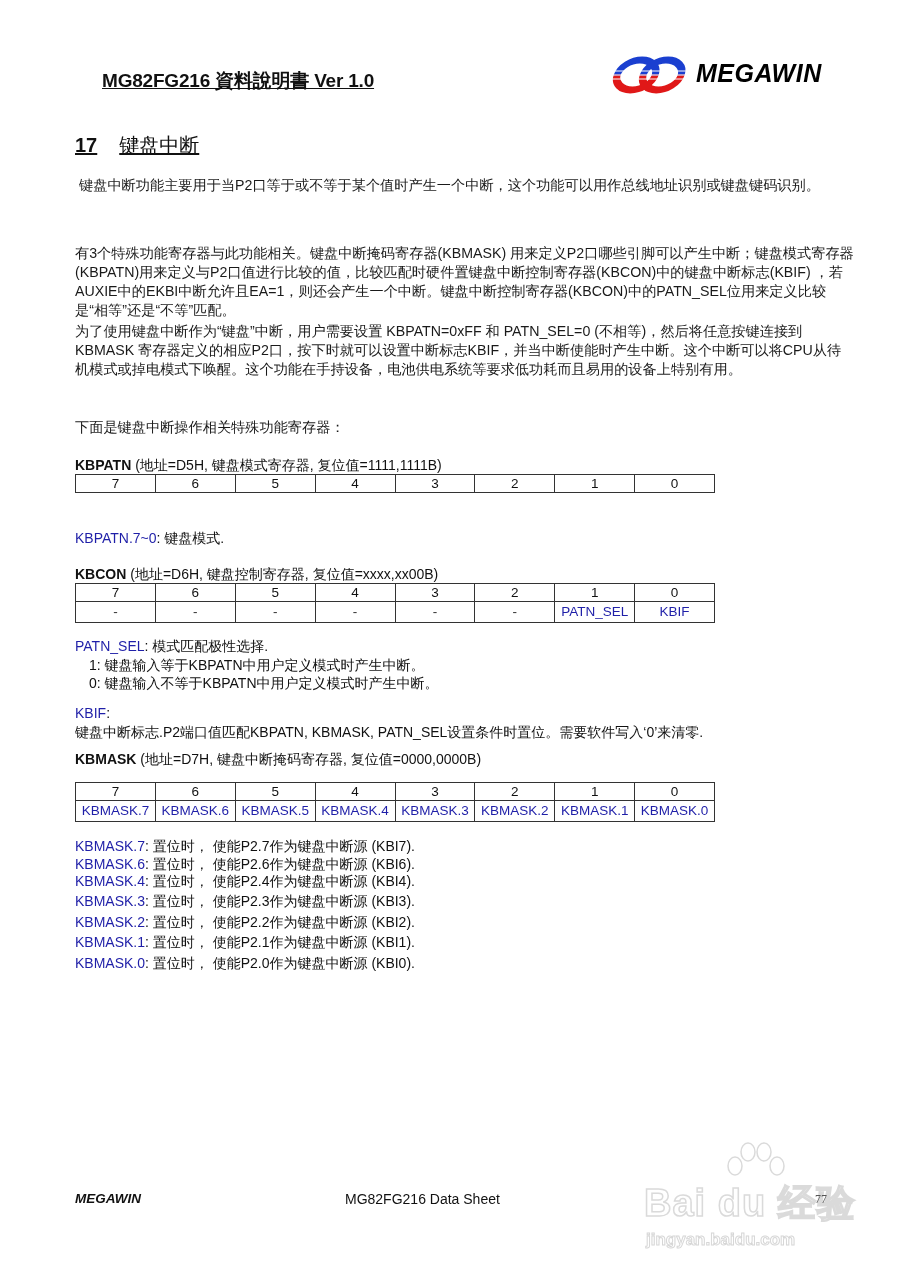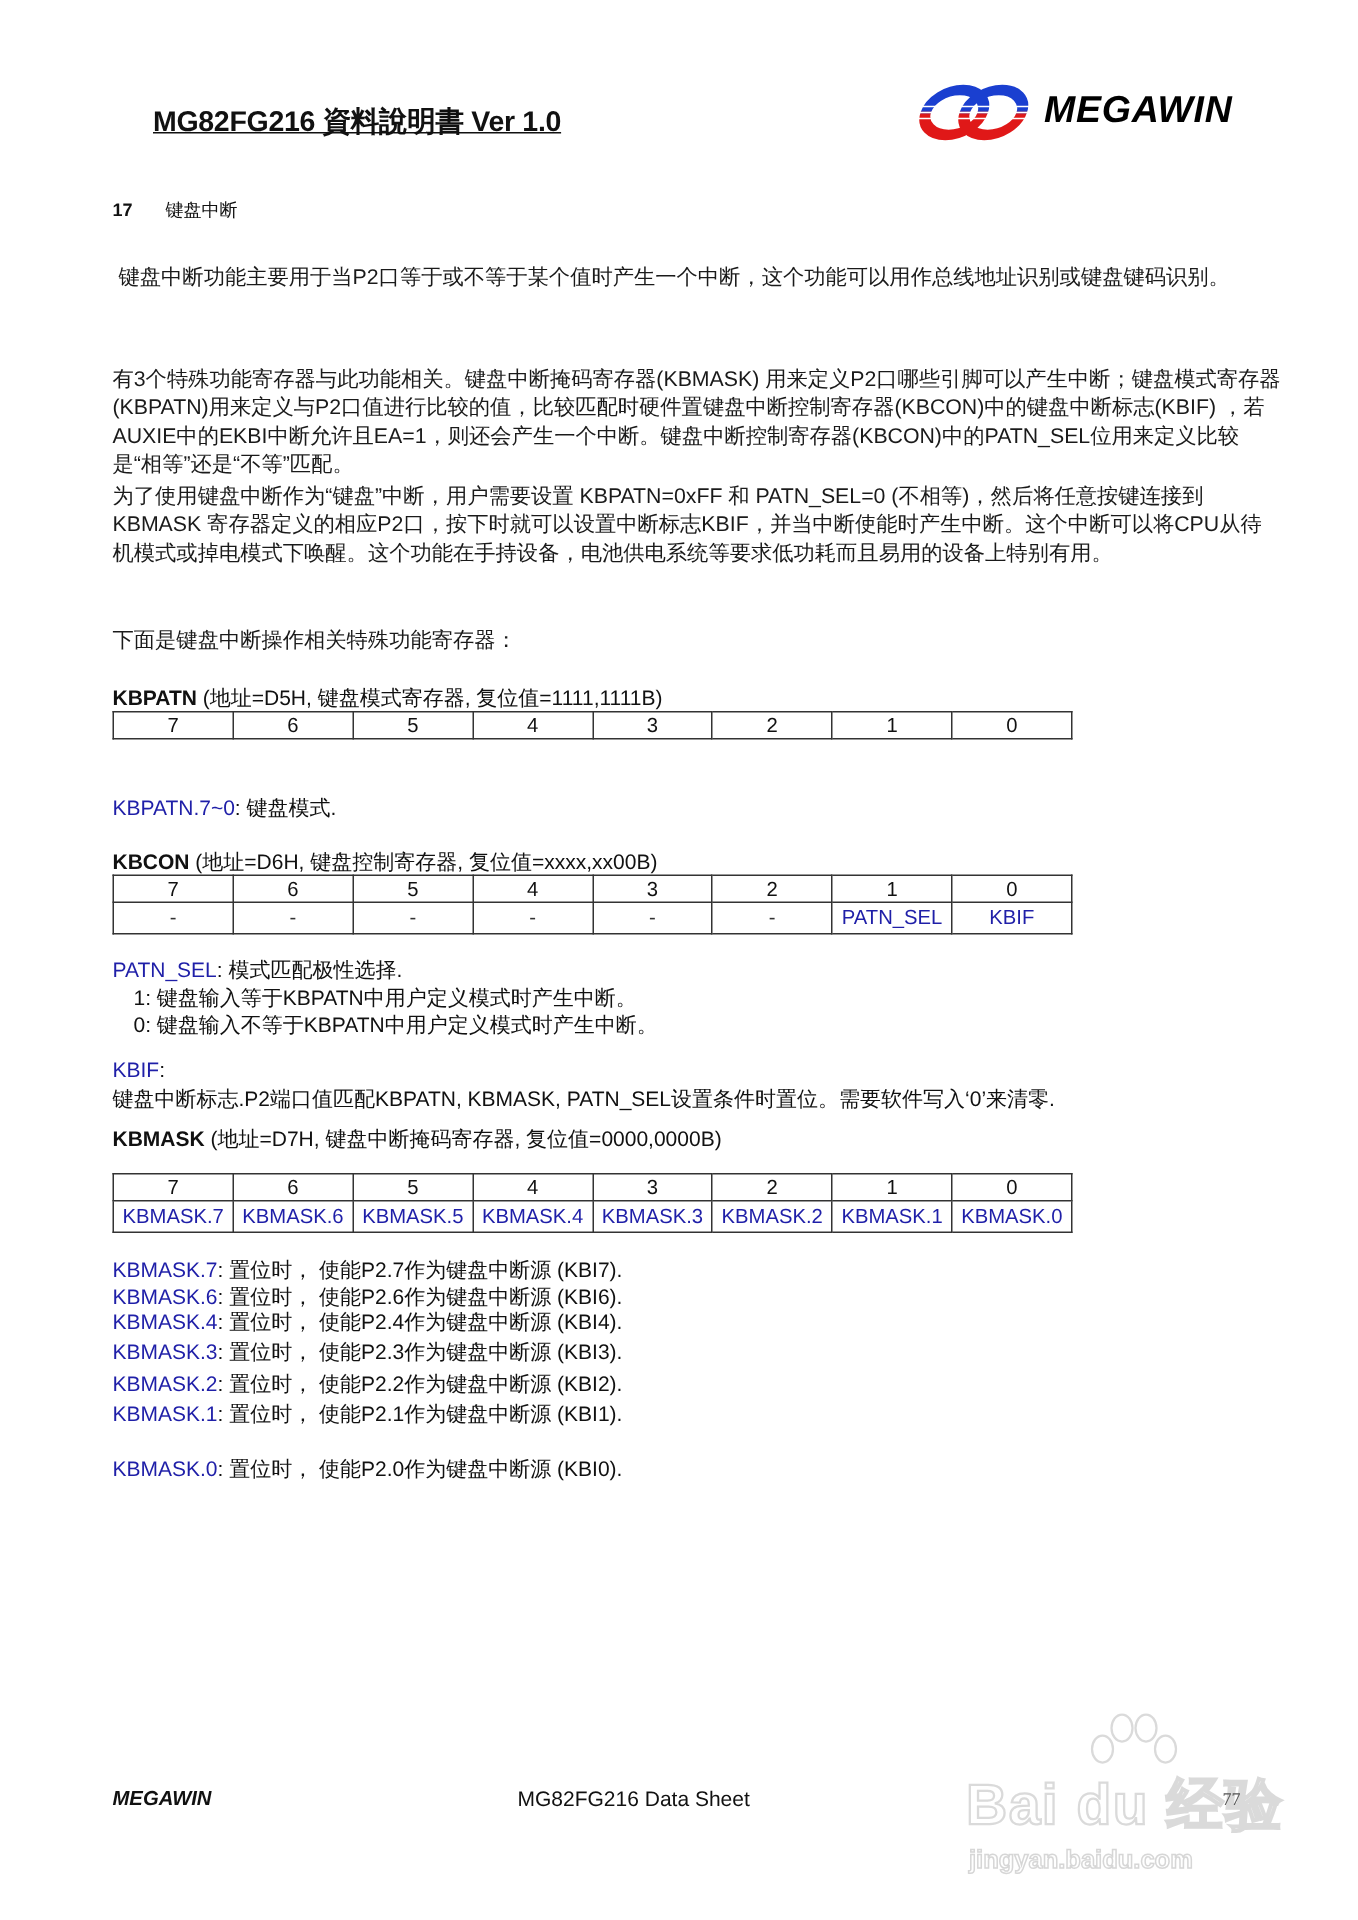--- a/index.html
+++ b/index.html
@@ -4,22 +4,22 @@
 <style>
   html, body { margin: 0; padding: 0; background: #ffffff; }
   body { width: 905px; height: 1280px; position: relative; overflow: hidden;
          font-family: "Liberation Sans", "DejaVu Sans", sans-serif; color: #111; }
   .abs { position: absolute; }
   .hdr-title { left: 102px; top: 68px; font-size: 19px; font-weight: bold;
                text-decoration: underline; white-space: nowrap; letter-spacing: -0.2px; }
   .logo { left: 612px; top: 50px; width: 230px; height: 50px; }
   .logo-word { position: absolute; left: 84px; top: 9px; font-size: 25px; font-weight: bold;
                font-style: italic; letter-spacing: 0.5px; color: #000; }
-  .sec-title { left: 75px; top: 132px; font-size: 12px; font-weight: bold;
-               white-space: nowrap; }
+  .sec-title { left: 75px; top: 132px; font-size: 20px; font-weight: bold;
+               text-decoration: underline; white-space: nowrap; }
   .sec-title .num { margin-right: 22px; }
   .sec-title .cn { font-weight: normal; }
   .para { left: 75px; width: 780px; font-size: 14.2px; line-height: 19px; color: #1a1a1a; }
   .p1 { top: 176px; text-indent: 4px; }
   .p2 { top: 244px; }
   .p3 { top: 322px; }
   .p4 { top: 418px; }
   .reg-title { left: 75px; font-size: 14px; white-space: nowrap; }
   .reg-title b { font-weight: bold; }
   table.reg { position: absolute; left: 75px; width: 640px; border-collapse: collapse;
@@ -159,21 +159,21 @@
 </tbody>
   </table>
 
 <div class="abs mask-list">
   <div><span class="blue">KBMASK.7</span><span>:  置位时，  使能P2.7作为键盘中断源  (KBI7).</span></div>
   <div><span class="blue">KBMASK.6</span><span>:  置位时，  使能P2.6作为键盘中断源  (KBI6).</span></div>
   <div><span class="blue">KBMASK.4</span><span>:  置位时，  使能P2.4作为键盘中断源  (KBI4).</span></div>
   <div style="margin-top:2px"><span class="blue">KBMASK.3</span><span>:  置位时，  使能P2.3作为键盘中断源  (KBI3).</span></div>
   <div style="margin-top:3px"><span class="blue">KBMASK.2</span><span>:  置位时，  使能P2.2作为键盘中断源  (KBI2).</span></div>
   <div style="margin-top:3px"><span class="blue">KBMASK.1</span><span>:  置位时，  使能P2.1作为键盘中断源  (KBI1).</span></div>
-  <div style="margin-top:19px"><span class="blue">KBMASK.0</span><span>:  置位时，  使能P2.0作为键盘中断源  (KBI0).</span></div>
+  <div style="margin-top:3px"><span class="blue">KBMASK.0</span><span>:  置位时，  使能P2.0作为键盘中断源  (KBI0).</span></div>
 </div>
 
 <div class="abs watermark">
   <svg width="70" height="50" viewBox="0 0 70 50" style="position:absolute;left:80px;top:0;">
     <g fill="#fff" stroke="#d4d4d4" stroke-width="1.5">
       <ellipse cx="15" cy="26" rx="7" ry="9"></ellipse>
       <ellipse cx="28" cy="12" rx="7" ry="9"></ellipse>
       <ellipse cx="44" cy="12" rx="7" ry="9"></ellipse>
       <ellipse cx="57" cy="26" rx="7" ry="9"></ellipse>
     </g>

